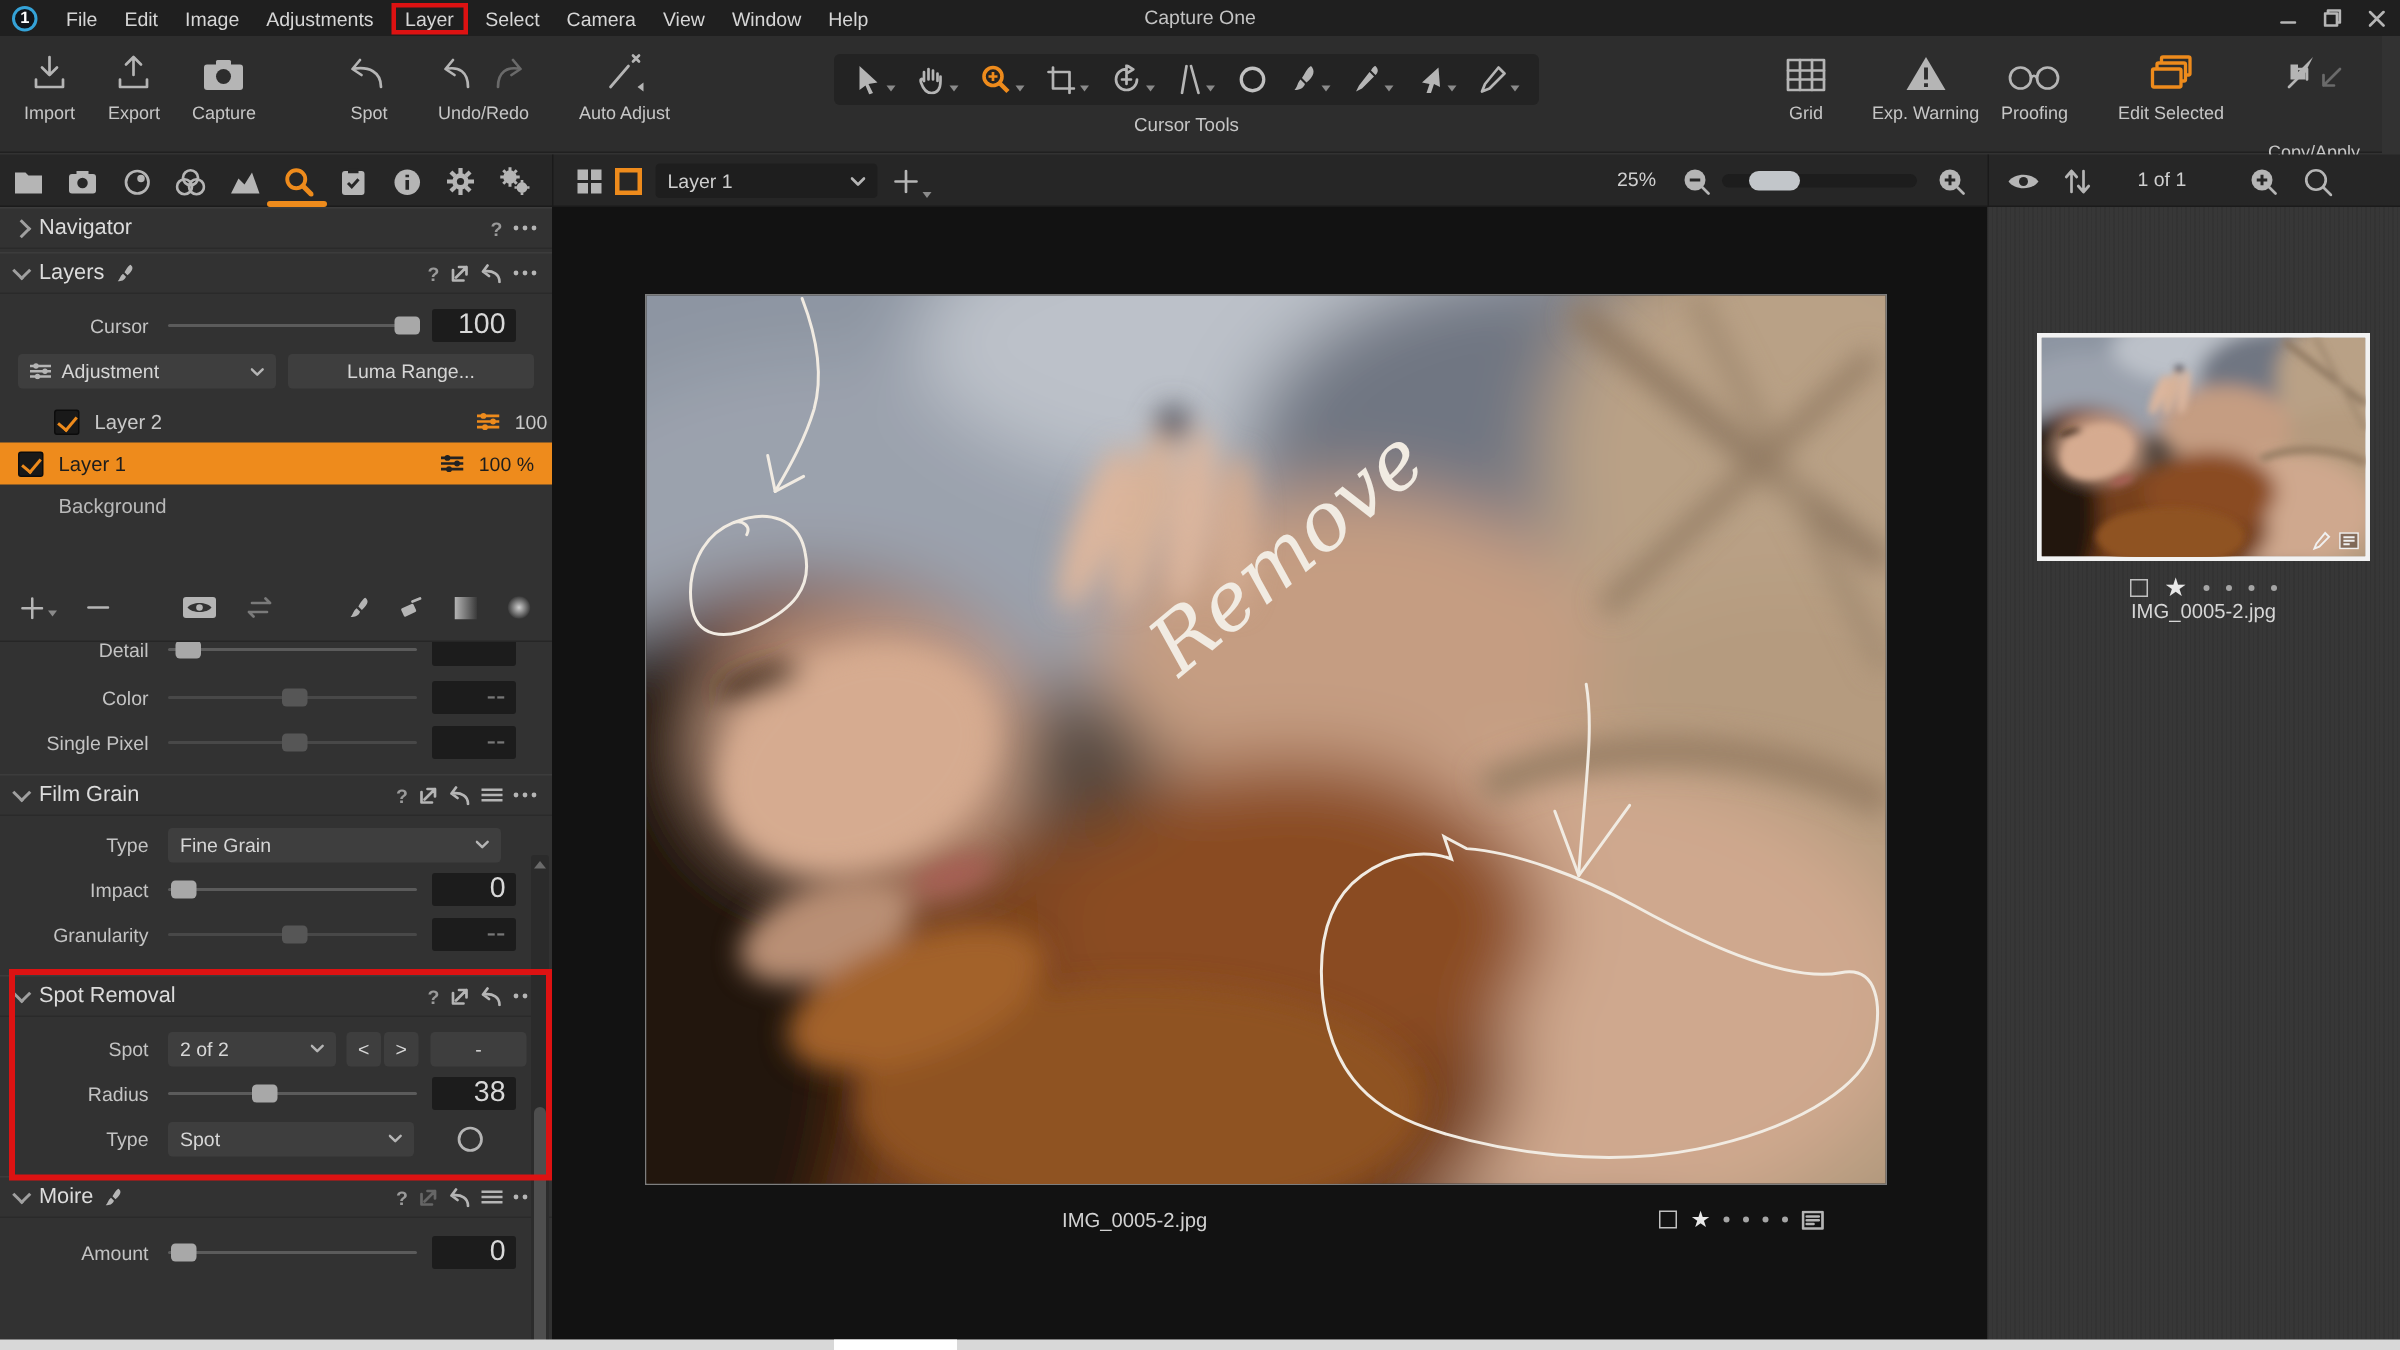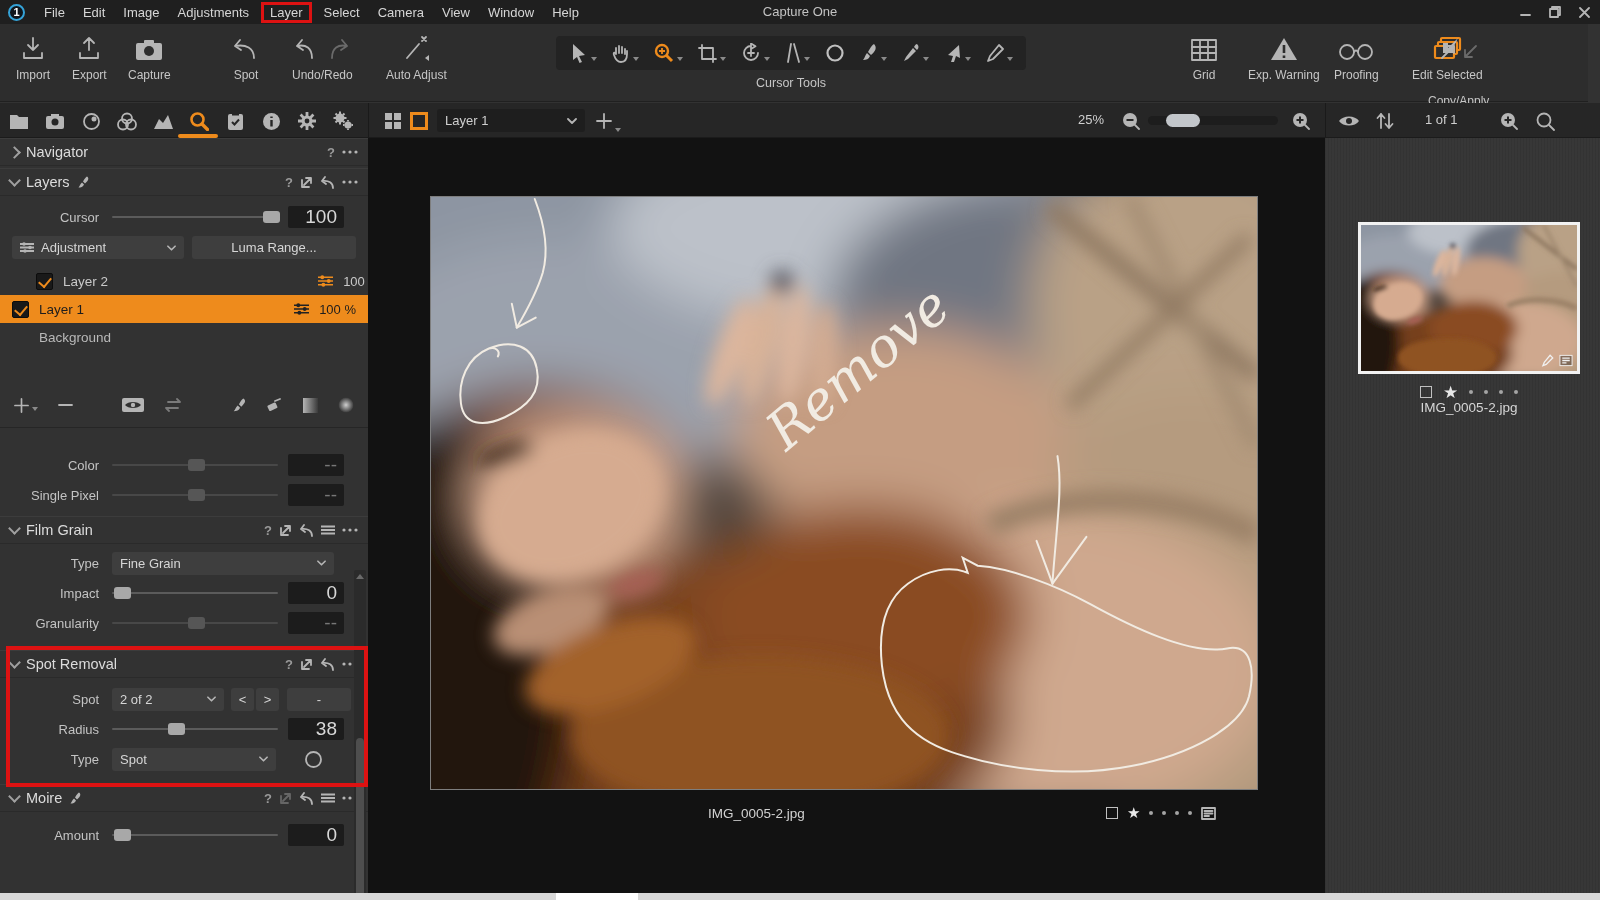--- a/index.html
+++ b/index.html
@@ -311,21 +311,21 @@
     <div class="tbtn" style="left:1412px;">
       <span class="glyph">
           <svg width="30" height="26" viewBox="0 0 30 26">
             <rect x="9" y="2" width="19" height="12" rx="1" stroke="#ee8b1c" stroke-width="2.2" fill="none"></rect>
             <rect x="6" y="6" width="19" height="12" rx="1" stroke="#ee8b1c" stroke-width="2.2" fill="#2d2d2d"></rect>
             <rect x="3" y="10" width="19" height="12" rx="1" stroke="#ee8b1c" stroke-width="2.2" fill="#2d2d2d"></rect>
           </svg>
         </span>
       <span>Edit Selected</span>
     </div>
-    <div class="tbtn" style="left:1428px;gap:32px;">
+    <div class="tbtn" style="left:1512px;gap:32px;">
       <span class="glyph">
           <svg width="42" height="26" viewBox="0 0 42 26">
         <g>
               <path class="icf" d="M8,16 L18,6 L18,11 L23,11 L23,1 L13,1 L13,6 Z" transform="rotate(180 14 9)"></path>
               <path class="ic" stroke-width="3.4" d="M4,22 L16,10 M16,10 h-7 M16,10 v7"></path>
             </g>
         <g opacity="0.45">
               <path class="ic" stroke-width="3.4" d="M38,10 L27,21 M27,21 h7 M27,21 v-7"></path>
             </g>
       </svg>
@@ -630,20 +630,30 @@
                 <stop offset="1" stop-color="#3a3a3a"></stop>
               </radialGradient>
             </defs>
             <circle cx="8" cy="8" r="7.5" fill="url(#rm)"></circle>
           </svg>
         </span>
     </div>
 
     <div class="hr" style="top:289px;"></div>
 
+    <div class="abs" style="left:0;top:290px;width:368px;height:18px;overflow:hidden;">
+      <div class="row" style="top:-8px;">
+        <span class="rlabel">Detail</span>
+        <div class="slider">
+            <div class="track"></div>
+            <div class="handle" style="left:3%;"></div>
+          </div>
+        <div class="valbox dim"></div>
+      </div>
+    </div>
     <div class="row" style="top:314px;">
       <span class="rlabel">Color</span>
       <div class="slider dim">
           <div class="track"></div>
           <div class="handle" style="left:46%;"></div>
         </div>
       <div class="valbox dim">--</div>
     </div>
     <div class="row" style="top:344px;">
       <span class="rlabel">Single Pixel</span>

